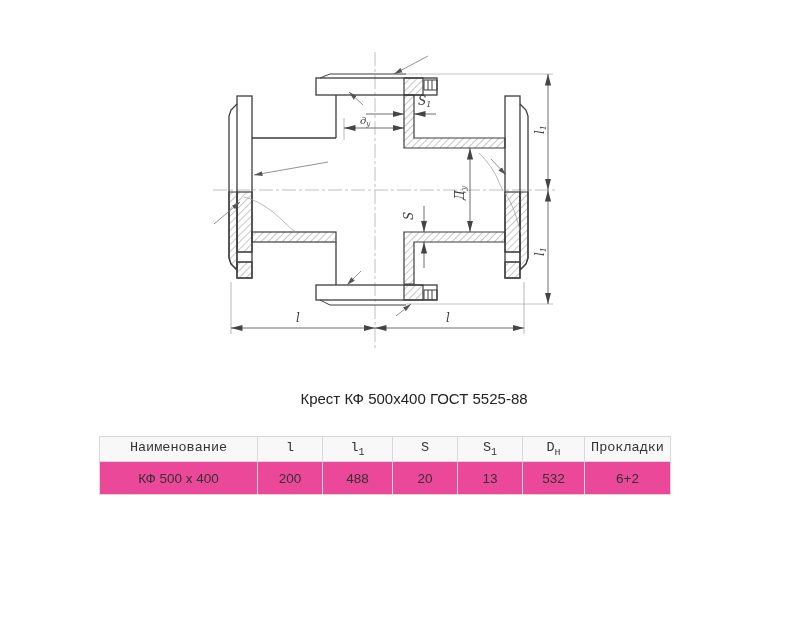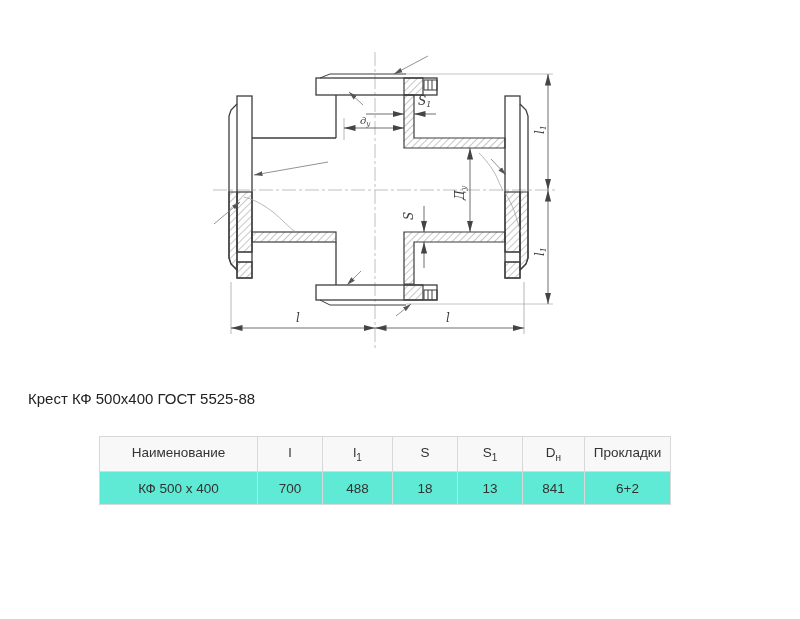--- a/index.html
+++ b/index.html
@@ -3,28 +3,28 @@
 <meta charset="utf-8">
 <style>
   html,body{margin:0;padding:0;background:#fff;}
   .page{position:relative;width:800px;height:619px;background:#fff;overflow:hidden;
         font-family:"Liberation Sans",sans-serif;color:#333;}
   .drawing{position:absolute;top:0;left:0;width:800px;height:375px;}
   .dim-label{font-family:"DejaVu Serif",serif;font-style:italic;font-size:12px;fill:#3a3a3a;}
   .dim-label .sub{font-size:8px;}
   .dim-label-small{font-family:"DejaVu Serif",serif;font-style:italic;font-size:10px;fill:#3a3a3a;}
   .dim-label-small .sub{font-size:7px;}
-  .title{position:absolute;top:390px;left:0;width:800px;
+  .title{position:absolute;top:390px;left:0;width:800px;text-align:center;
          padding-left:28px;box-sizing:border-box;font-size:15px;color:#222;}
   table.dims{position:absolute;top:436px;left:99px;width:571px;border-collapse:collapse;
              table-layout:fixed;font-size:13.5px;color:#333;}
   table.dims th,table.dims td{border:1px solid #d8d8d8;text-align:center;vertical-align:middle;
              padding:0;font-weight:400;}
-  table.dims thead tr{height:35px;background:#f8f8f8;}
-  table.dims tbody tr{height:33px;background:#5eead4;}
+  table.dims thead tr{height:25px;background:#f8f8f8;font-family:Liberation Mono, monospace;}
+  table.dims tbody tr{height:33px;background:#ec4899;}
   table.dims sub{font-size:10px;}
 </style>
 </head>
 <body>
 
 <div class="page">
 
   <div class="drawing">
     <svg width="800" height="375" viewBox="0 0 800 375">
       <defs>
@@ -163,23 +163,23 @@
         <th><span>l</span><sub>1</sub></th>
         <th><span>S</span><sub></sub></th>
         <th><span>S</span><sub>1</sub></th>
         <th><span>D</span><sub>н</sub></th>
         <th><span>Прокладки</span><sub></sub></th>
       </tr>
     </thead>
     <tbody>
       <tr>
         <td>КФ 500 х 400</td>
-        <td>700</td>
+        <td>200</td>
         <td>488</td>
-        <td>18</td>
+        <td>20</td>
         <td>13</td>
-        <td>841</td>
+        <td>532</td>
         <td>6+2</td>
       </tr>
     </tbody>
   </table>
 
 </div>
 
 </body></html>

